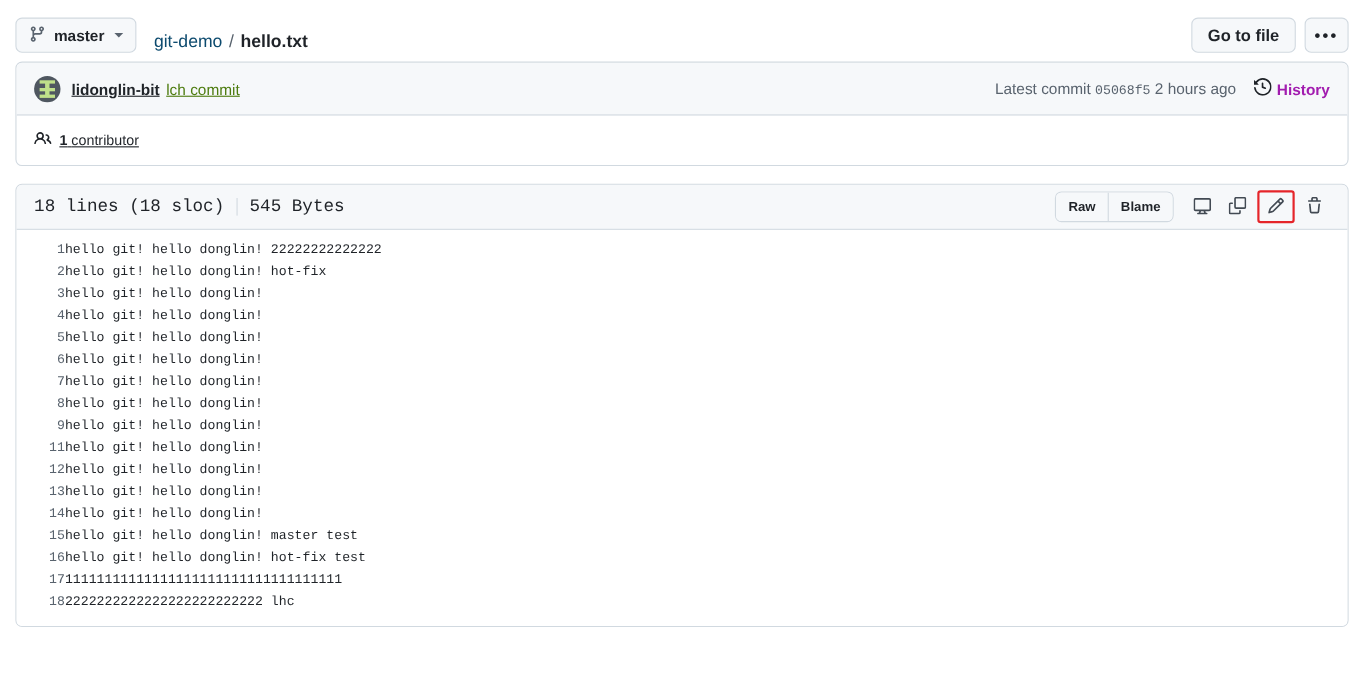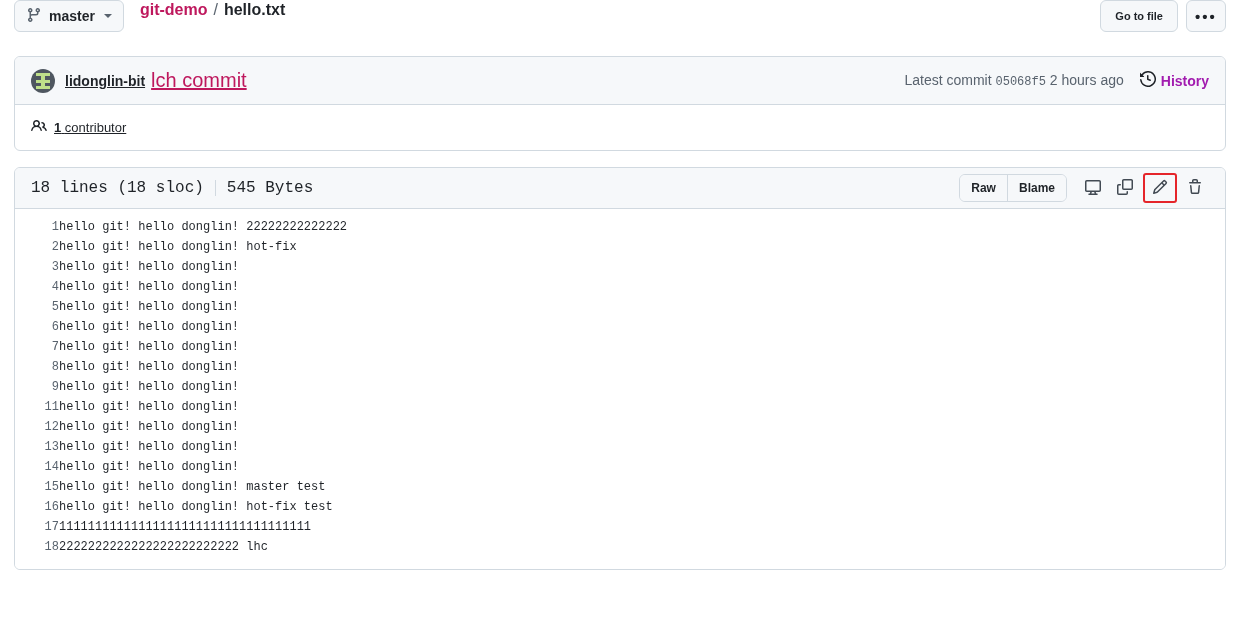--- a/index.html
+++ b/index.html
@@ -16,21 +16,21 @@
   .page {
     position: relative;
     width: 1240px;
     height: 620px;
     padding: 0 8px;
   }
 
   
   .topbar {
     display: flex;
-    align-items: flex-start;
+    align-items: flex-end;
     height: 48px;
     padding: 0 6px;
   }
   .branch-btn {
     display: inline-flex;
     align-items: center;
     gap: 7px;
     height: 32px;
     padding: 0 11px;
     border: 1px solid #d1d9e0;
@@ -51,22 +51,22 @@
   }
   .breadcrumb {
     margin-left: 16px;
     font-size: 16px;
     line-height: 1.2;
     display: flex;
     align-items: baseline;
     gap: 6px;
   }
   .breadcrumb .repo {
-    color: #be185d;
-    font-weight: 700;
+    color: #0c4a6e;
+    font-weight: 400;
     text-decoration: none;
     cursor: pointer;
   }
   .breadcrumb .sep { color: #59636e; font-weight: 400; }
   .breadcrumb .fname { font-weight: 600; color: #1f2328; }
 
   .topbar-right {
     margin-left: auto;
     display: flex;
     align-items: center;
@@ -74,21 +74,21 @@
   }
   .btn {
     display: inline-flex;
     align-items: center;
     justify-content: center;
     height: 32px;
     padding: 0 14px;
     border: 1px solid #d1d9e0;
     border-radius: 6px;
     background: #f6f8fa;
-    font-size: 11px;
+    font-size: 15px;
     font-weight: 600;
     color: #1f2328;
     cursor: pointer;
     white-space: nowrap;
   }
   .btn-kebab {
     width: 40px;
     padding: 0;
     letter-spacing: 2px;
     font-size: 15px;
@@ -126,22 +126,22 @@
   .avatar .b4 { left: 5px;  top: 17px;  width: 14px; height: 3px; }
   .commit-author {
     margin-left: 10px;
     font-size: 14px;
     font-weight: 600;
     color: #1f2328;
     cursor: pointer;
   }
   .commit-msg {
     margin-left: 6px;
-    font-size: 20px;
-    color: #be185d;
+    font-size: 14px;
+    color: #4d7c0f;
     cursor: pointer;
     text-decoration: underline;
   }
   .commit-right {
     margin-left: auto;
     display: flex;
     align-items: center;
     gap: 16px;
     font-size: 14px;
     color: #59636e;

